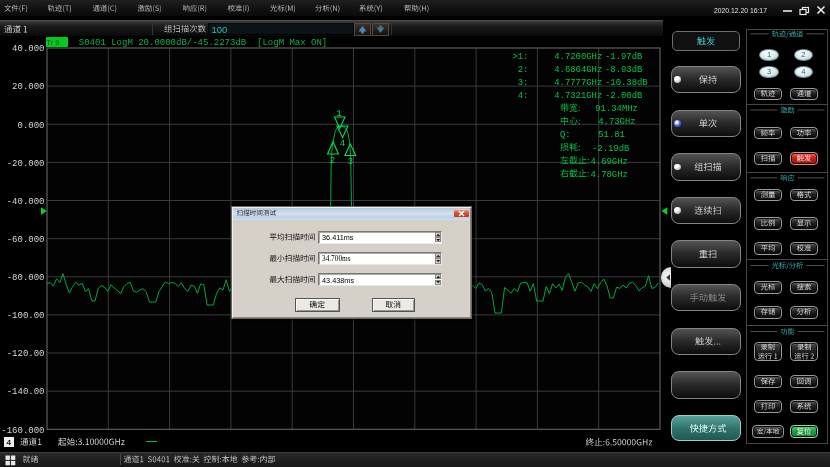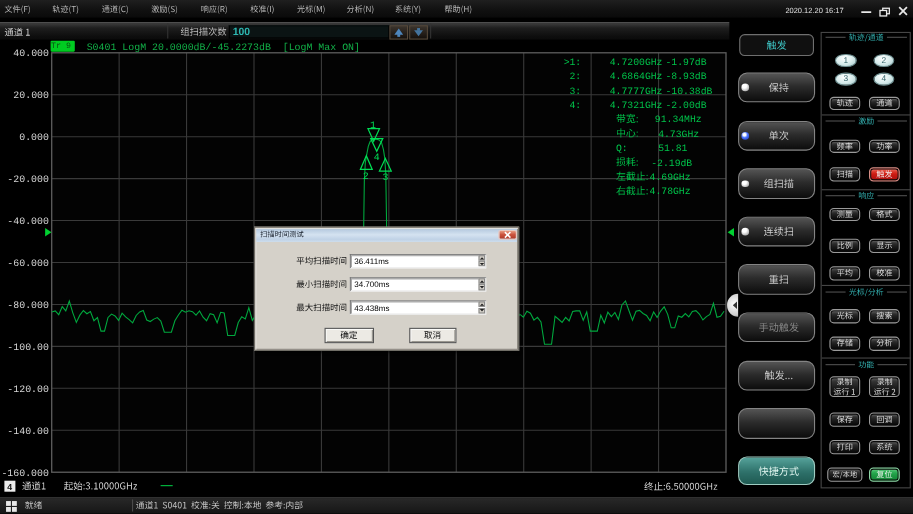--- a/index.html
+++ b/index.html
@@ -4,35 +4,35 @@
 html,body { width:830px; height:467px; background:#000; overflow:hidden;
   font-family:"Liberation Sans", sans-serif; position:relative; }
 .abs { position:absolute; }
 </style></head><body>
 
 <div class="abs" style="left:0;top:0;width:830px;height:15.5px;background:linear-gradient(180deg,#1f1f1f,#101010 60%,#0a0a0a);"></div>
 
 <div class="abs" style="left:0;top:20px;width:663px;height:15.5px;
   background:linear-gradient(180deg,#3d3d3d,#1e1e1e 30%,#0e0e0e 80%,#0a0a0a);border-top:1px solid #4e4e4e;"></div>
 <div class="abs" style="left:208px;top:22.5px;width:145.5px;height:12px;background:#0b1414;border:1px solid #000;border-top-color:#060c0c;"></div>
-<div class="abs" style="left:211.5px;top:23.5px;font-size:9.5px;color:#2db8b2;font-family:'Liberation Sans',sans-serif;font-weight:bold;">100</div>
+<div class="abs" style="left:211.5px;top:23.5px;font-size:9.5px;color:#2db8b2;font-family:'Liberation Sans',sans-serif;">100</div>
 <div class="abs" style="left:353.5px;top:22.5px;width:17px;height:13px;background:linear-gradient(180deg,#3a332c,#15100c);border:1px solid #584a3a;"></div>
 <div class="abs" style="left:371.5px;top:22.5px;width:17px;height:13px;background:linear-gradient(180deg,#3a332c,#15100c);border:1px solid #584a3a;"></div>
 <svg class="abs" style="left:353.5px;top:22.5px;z-index:6" width="36" height="13">
 <polygon points="8.5,3 12.5,8.5 4.5,8.5" fill="#4e86bc"></polygon>
     <rect x="7.2" y="8" width="2.6" height="2.5" fill="#4e86bc"></rect>
 <polygon points="26.5,10 30.5,4.5 22.5,4.5" fill="#44749e"></polygon>
     <rect x="25.2" y="2.5" width="2.6" height="2.5" fill="#44749e"></rect>
 </svg>
 
 <div class="abs" style="left:152px;top:21px;width:1px;height:13.5px;background:#333;"></div>
 <div class="abs" style="left:391px;top:21px;width:1px;height:13.5px;background:#333;"></div>
 
 <div class="abs" style="left:46.3px;top:37.1px;width:21.7px;height:10.3px;background:#00cb21;border-radius:1px;"></div>
-<div class="abs" style="left:46.3px;top:37.6px;width:21.7px;height:10px;font-size:7.6px;color:#0a5214;text-align:left;line-height:10px;font-family:Liberation Mono, monospace;">Tr 9</div>
+<div class="abs" style="left:46.3px;top:37.6px;width:21.7px;height:10px;font-size:7.6px;color:#0a5214;text-align:left;line-height:10px;">Tr 9</div>
 <div class="abs" style="left:78.8px;top:37.6px;font-size:9px;color:#11af47;font-family:'Liberation Mono',monospace;white-space:pre;">S0401 LogM 20.0000dB/-45.2273dB  [LogM Max ON]</div>
 
 <div class="abs" style="left:714px;top:6.5px;font-size:6.8px;color:#e0e0e0;">2020.12.20 16:17</div>
 <svg class="abs" style="left:778px;top:4px" width="52" height="13">
 <line x1="5" y1="7" x2="14" y2="7" stroke="#e8e8e8" stroke-width="1.6"></line>
 <rect x="24.5" y="3.5" width="6" height="5" fill="none" stroke="#e8e8e8" stroke-width="1.2"></rect>
 <rect x="22" y="5.5" width="6" height="5" fill="#0a0a0a" stroke="#e8e8e8" stroke-width="1.2"></rect>
 <line x1="39.5" y1="2.5" x2="46.5" y2="9.5" stroke="#e8e8e8" stroke-width="1.6"></line>
 <line x1="46.5" y1="2.5" x2="39.5" y2="9.5" stroke="#e8e8e8" stroke-width="1.6"></line>
 </svg>
@@ -117,21 +117,21 @@
   border:1px solid #777;border-bottom-color:#e8e8e8;border-right-color:#e8e8e8;box-shadow:inset 1px 1px 0 #aaa;"></div>
 <div class="abs" style="left:322px;top:233.1px;font-size:7.3px;color:#000;z-index:42;">36.411ms</div>
 <div class="abs" style="left:434.5px;top:231.5px;width:6.5px;height:5.4px;background:#d5d1c9;border:1px solid #8a8a8a;z-index:42;"></div>
 <div class="abs" style="left:434.5px;top:237.1px;width:6.5px;height:5.4px;background:#d5d1c9;border:1px solid #8a8a8a;z-index:42;"></div>
 <svg class="abs" style="left:434.5px;top:231.5px;z-index:43" width="7" height="11">
 <polygon points="3.2,1.8 5.2,4 1.2,4" fill="#222"></polygon>
     <polygon points="3.2,9.2 5.2,7 1.2,7" fill="#222"></polygon>
 </svg>
 <div class="abs" style="left:318px;top:251.8px;width:123.5px;height:13px;background:#fff;z-index:41;
   border:1px solid #777;border-bottom-color:#e8e8e8;border-right-color:#e8e8e8;box-shadow:inset 1px 1px 0 #aaa;"></div>
-<div class="abs" style="left:322px;top:254.4px;font-size:7.3px;color:#000;z-index:42;">34.700ms</div>
+<div class="abs" style="left:322px;top:254.4px;font-size:7.3px;color:#000;z-index:42;font-family:Liberation Serif, serif;">34.700ms</div>
 <div class="abs" style="left:434.5px;top:252.8px;width:6.5px;height:5.4px;background:#d5d1c9;border:1px solid #8a8a8a;z-index:42;"></div>
 <div class="abs" style="left:434.5px;top:258.40000000000003px;width:6.5px;height:5.4px;background:#d5d1c9;border:1px solid #8a8a8a;z-index:42;"></div>
 <svg class="abs" style="left:434.5px;top:252.8px;z-index:43" width="7" height="11">
 <polygon points="3.2,1.8 5.2,4 1.2,4" fill="#222"></polygon>
     <polygon points="3.2,9.2 5.2,7 1.2,7" fill="#222"></polygon>
 </svg>
 <div class="abs" style="left:318px;top:273.0px;width:123.5px;height:13px;background:#fff;z-index:41;
   border:1px solid #777;border-bottom-color:#e8e8e8;border-right-color:#e8e8e8;box-shadow:inset 1px 1px 0 #aaa;"></div>
 <div class="abs" style="left:322px;top:275.6px;font-size:7.3px;color:#000;z-index:42;">43.438ms</div>
 <div class="abs" style="left:434.5px;top:274.0px;width:6.5px;height:5.4px;background:#d5d1c9;border:1px solid #8a8a8a;z-index:42;"></div>

